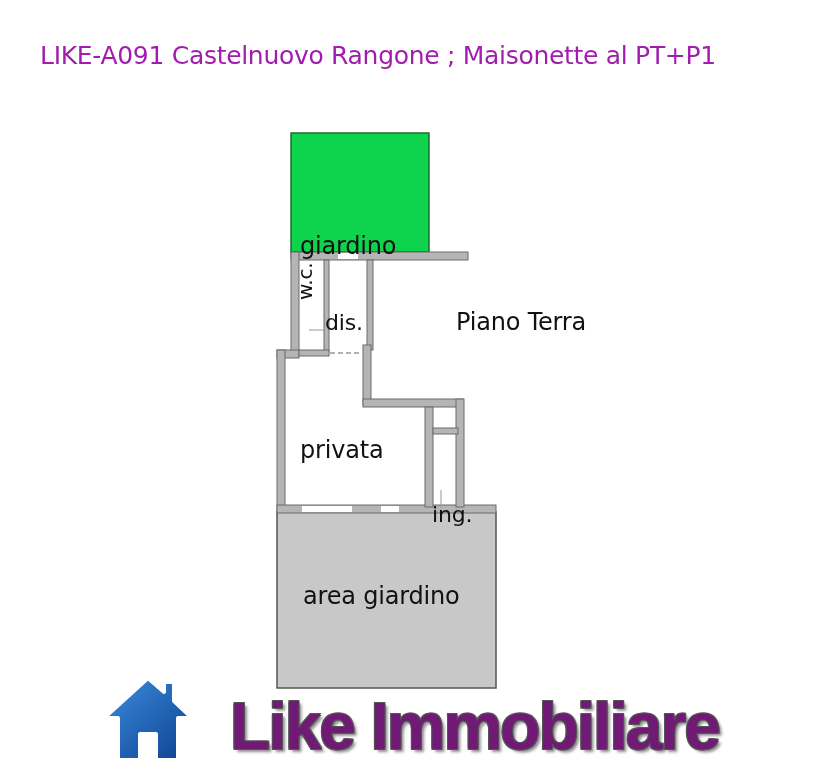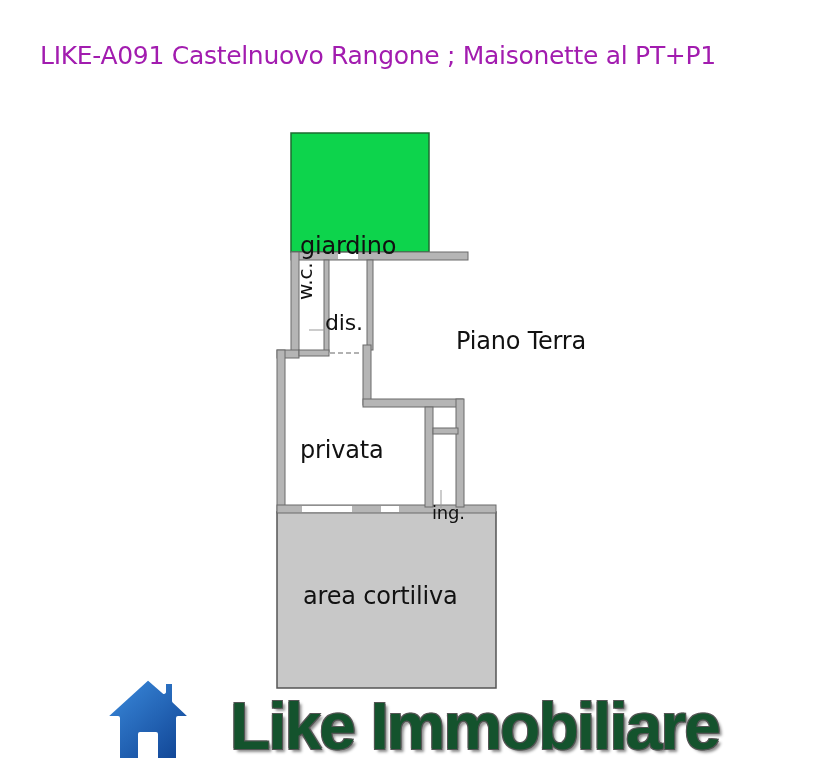--- a/index.html
+++ b/index.html
@@ -1,21 +1,21 @@
 <!DOCTYPE html>
 <html><head>
 <meta charset="utf-8">
 <style>
   html, body { margin: 0; padding: 0; background: #ffffff; }
   body { width: 835px; height: 774px; position: relative; overflow: hidden; font-family: "DejaVu Sans", sans-serif; }
   .title { position: absolute; left: 40px; top: 36px; font-size: 25px; line-height: 40px; color: #a21caf; letter-spacing: -0.3px; }
   .title div { white-space: nowrap; }
   .plan { position: absolute; left: 0; top: 0; width: 835px; height: 774px; }
   .room-label { position: absolute; font-size: 24px; color: #111; white-space: nowrap; letter-spacing: -0.2px; }
-  .logo-text { position: absolute; left: 230px; top: 688px; font-family: "Liberation Sans", sans-serif; font-weight: bold; font-size: 66px; color: #14532d; letter-spacing: -2px;
+  .logo-text { position: absolute; left: 230px; top: 688px; font-family: "Liberation Sans", sans-serif; font-weight: bold; font-size: 66px; color: #701a75; letter-spacing: -2px;
     text-shadow: -1px -1px 0 #555, 1px -1px 0 #555, -1px 1px 0 #555, 1px 1px 0 #555, 3px 3px 3px rgba(0,0,0,0.45); white-space: nowrap; }
   .house { position: absolute; left: 100px; top: 672px; width: 96px; height: 96px; }
 </style>
 </head>
 <body>
 
 <div class="title">
   <div>LIKE-A091 Castelnuovo Rangone ; Maisonette al PT+P1</div>
 </div>
 
@@ -62,24 +62,24 @@
   <g stroke="#999" stroke-width="1.5" stroke-dasharray="5,3" fill="none">
     <line x1="330" y1="353" x2="362" y2="353"></line>
   </g>
   <line x1="309" y1="330" x2="325" y2="330" stroke="#999" stroke-width="1"></line>
   <line x1="441" y1="490" x2="441" y2="508" stroke="#999" stroke-width="1"></line>
 </svg>
 
 <div class="room-label" style="left:300px; top:188px;margin-top:44px;">giardino</div>
 <div class="room-label" style="left:293px; top:300px; font-size:20px; transform: rotate(-90deg); transform-origin: left top;">w.c.</div>
 <div class="room-label" style="left:325px; top:310px; font-size:22px;text-align:right;">dis.</div>
-<div class="room-label" style="left:456px; top:327px;">Piano Terra</div>
+<div class="room-label" style="left:456px; top:308px;">Piano Terra</div>
 <div class="room-label" style="left:300px; top:436px;">privata</div>
-<div class="room-label" style="left:432px; top:502px; font-size:18px;">ing.</div>
-<div class="room-label" style="left:303px; top:582px;">area cortiliva</div>
+<div class="room-label" style="left:432px; top:502px; font-size:22px;">ing.</div>
+<div class="room-label" style="left:303px; top:582px;">area giardino</div>
 
 <svg class="house" viewBox="0 0 96 96" xmlns="http://www.w3.org/2000/svg">
   <defs>
     <linearGradient id="hg" x1="0" y1="0" x2="1" y2="1">
       <stop offset="0" stop-color="#3d8ee0"></stop>
       <stop offset="1" stop-color="#0d3f8f"></stop>
     </linearGradient>
   </defs>
   <path d="M48 6 L64 20 L64 10 L74 10 L74 29 L92 46 L78 46 L78 88 L56 88 L56 62 L40 62 L40 88 L18 88 L18 46 L4 46 Z" fill="url(#hg)" stroke="#ffffff" stroke-width="4" stroke-linejoin="round"></path>
 </svg>

